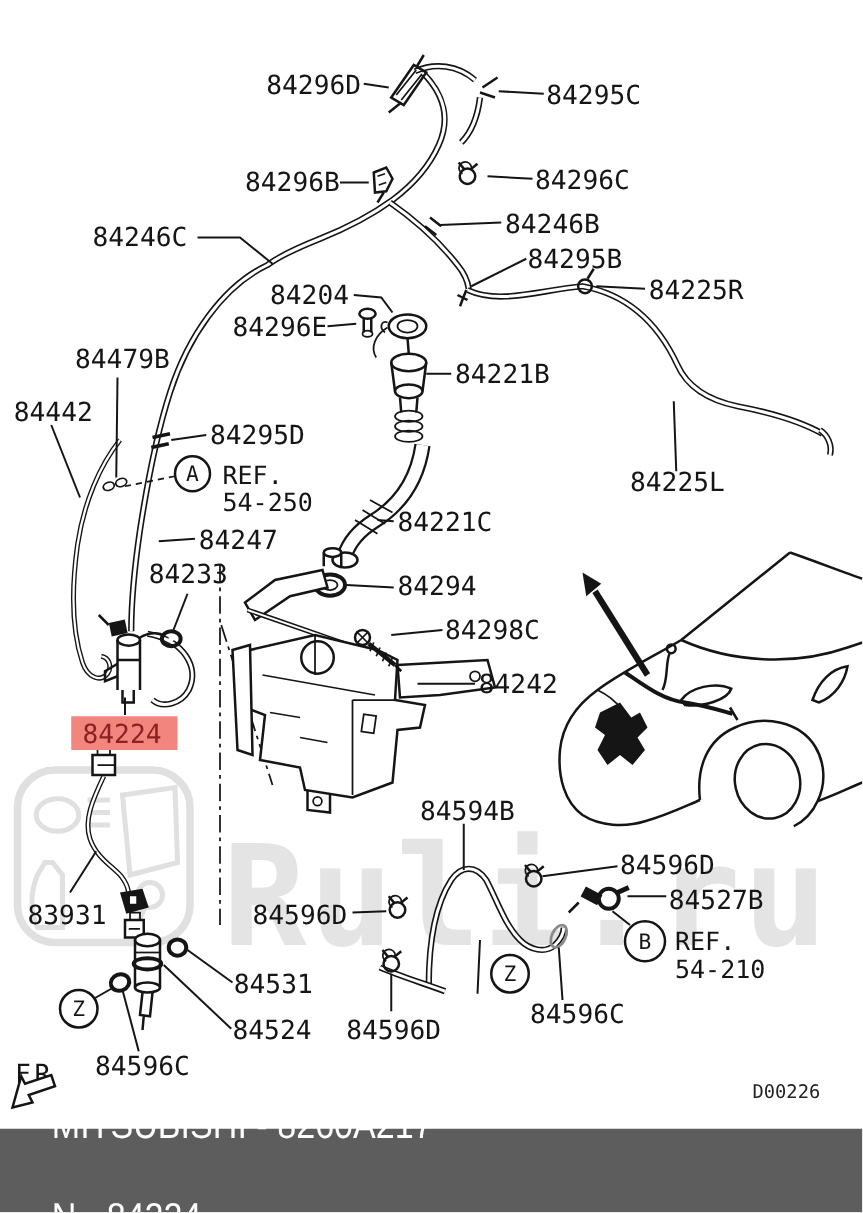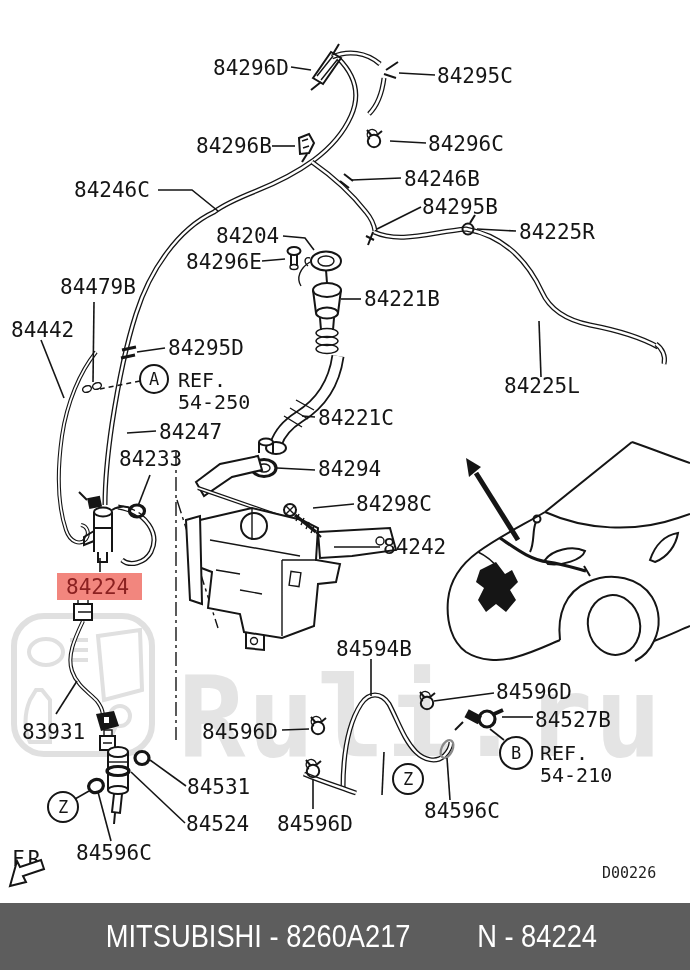--- a/index.html
+++ b/index.html
@@ -24,21 +24,21 @@
   .tuo{fill:none;stroke:#151515;stroke-width:5;}
   .tui{fill:none;stroke:#ffffff;stroke-width:2.4;}
   .two{fill:none;stroke:#151515;stroke-width:4;}
   .twi{fill:none;stroke:#ffffff;stroke-width:1.8;}
   .tfo{fill:none;stroke:#151515;stroke-width:13;}
   .tfi{fill:none;stroke:#ffffff;stroke-width:9.5;}
   .wm{stroke:#e0e0e0;fill:none;stroke-width:6;}
   .wm2{stroke:#e0e0e0;fill:none;stroke-width:4;}
   .grey{stroke:#8a8a8a;fill:none;stroke-width:2.2;}
   #footer{position:absolute;left:0;bottom:0;width:690px;height:67px;background:#5d5d5d;
-          display:flex;align-items:center;justify-content:center;gap:38px;}
+          display:flex;justify-content:center;gap:38px;flex-direction:column;}
   #footer span{color:#ffffff;font-family:"Liberation Sans", sans-serif;font-size:31px;
           transform:scaleX(0.88);white-space:nowrap;}
   .hl-rect{fill:#f2867e;}
 </style>
 </head>
 <body>
 
 <div id="stage">
 <svg width="690" height="903" viewBox="0 0 690 903">
   <defs>

